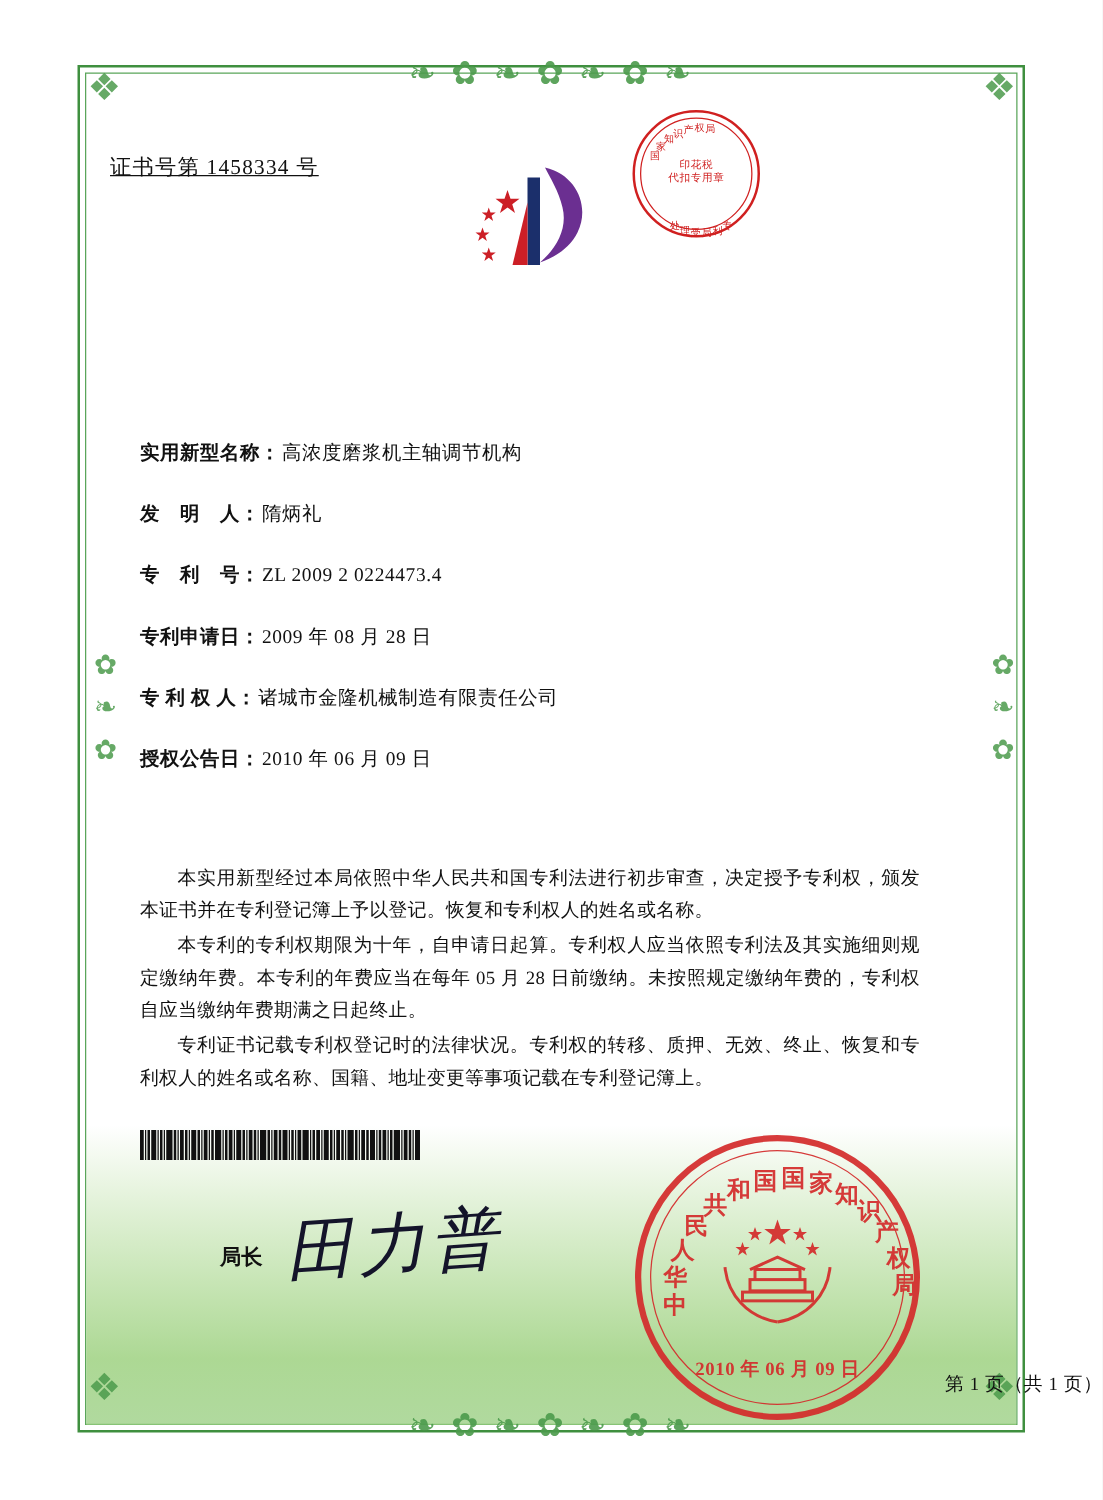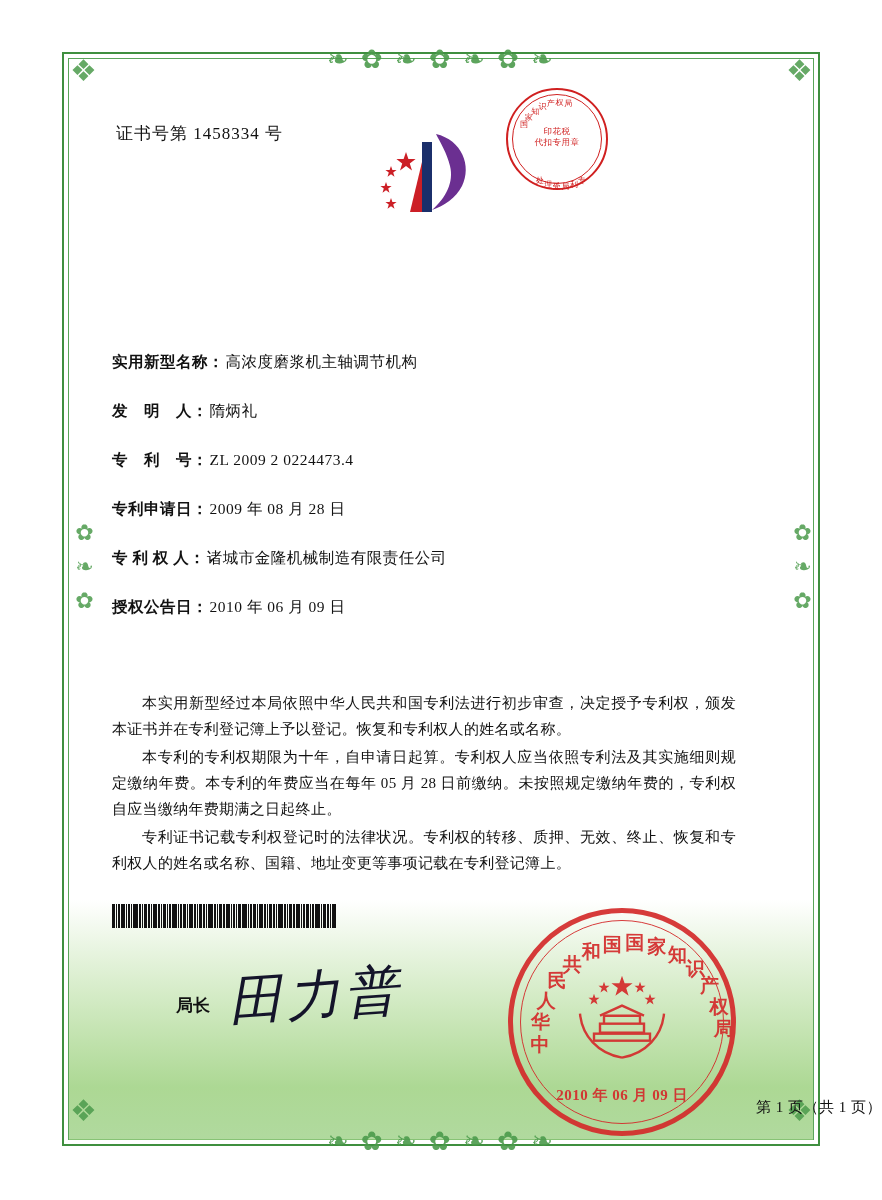--- a/index.html
+++ b/index.html
@@ -77,25 +77,26 @@
     color: #4c9b4c;
     font-size: 22px;
     font-family: "DejaVu Sans", sans-serif;
     opacity: .85;
     writing-mode: vertical-rl;
     letter-spacing: 1px;
   }
   
   .cert-no {
     position: absolute;
-    left: 116px;
+    left: 88px;
     top: 122px;
     font-size: 17px;
     color: #111;
     letter-spacing: 1px;
+    text-decoration: underline;
   }
   
   .logo {
     position: absolute;
     left: 370px;
     top: 128px;
     width: 120px;
     height: 90px;
   }
   

